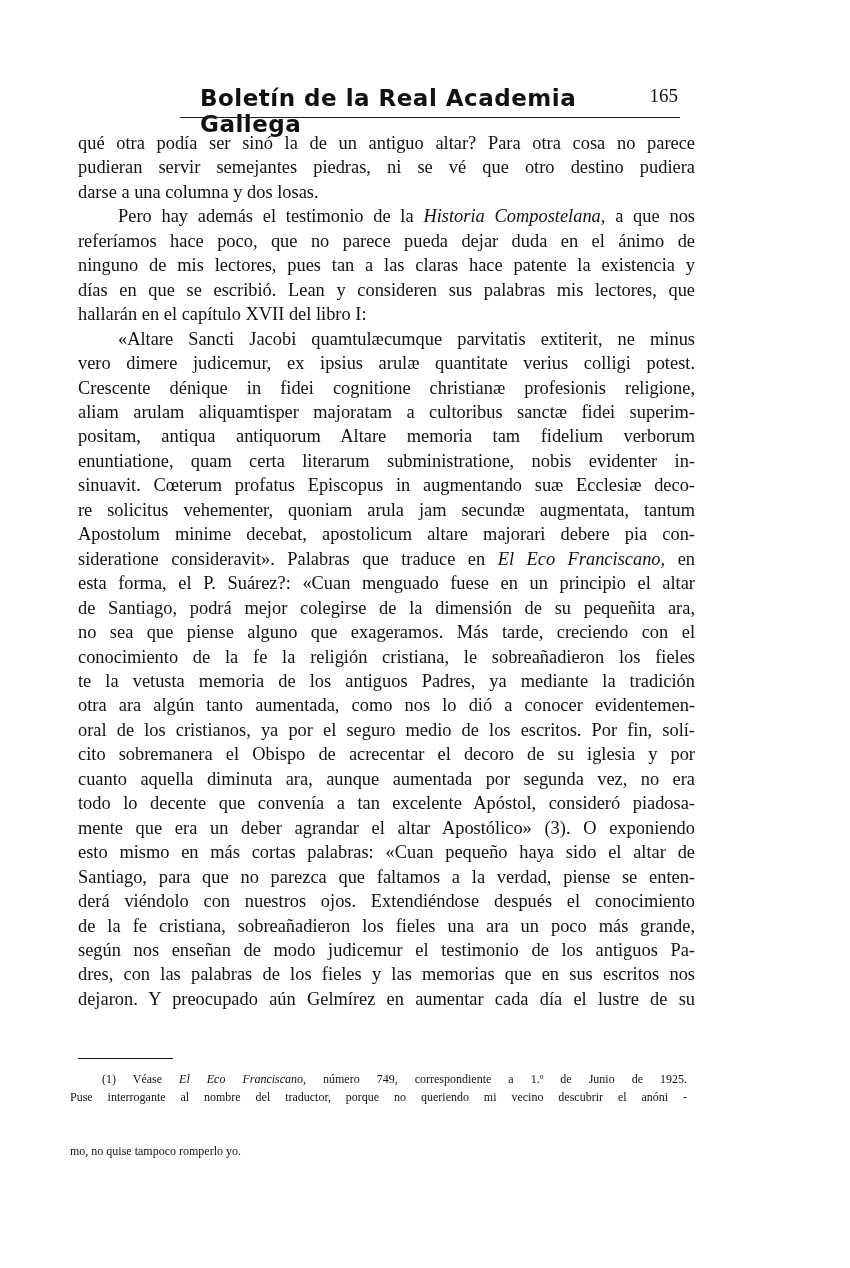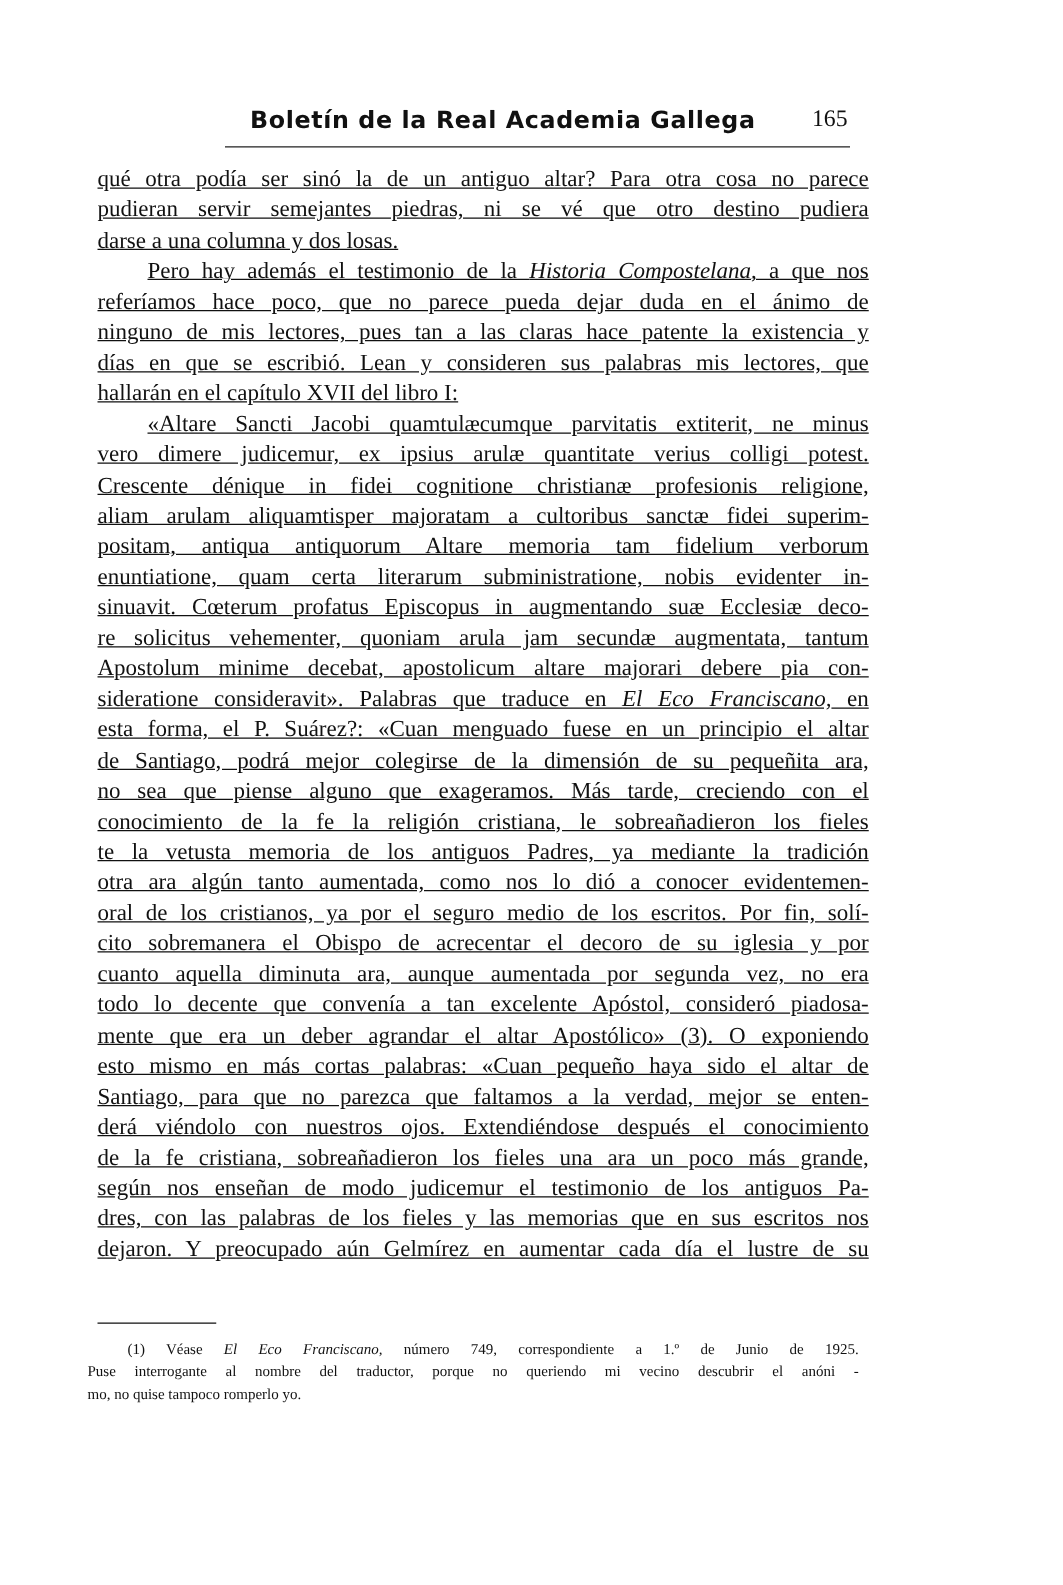--- a/index.html
+++ b/index.html
@@ -1,31 +1,31 @@
 <!DOCTYPE html>
 <html><head>
 <meta charset="utf-8">
 <style>
   html, body { margin: 0; padding: 0; background: #ffffff; }
   body { width: 850px; height: 1268px; position: relative; overflow: hidden;
          font-family: "Liberation Serif", "DejaVu Serif", serif; color: #111; }
   .header { position: absolute; left: 200px; top: 85px; width: 478px; height: 30px; }
   .running-title { position: absolute; left: 0; top: 0; font-family: "DejaVu Sans", sans-serif;
-         font-size: 19px; letter-spacing: 0.5px; font-weight: bold; color: #111; }
+         font-size: 23px; letter-spacing: 0.5px; font-weight: bold; color: #111; }
   .page-number { position: absolute; right: 0; top: 0; font-size: 19px; }
   .header-rule { position: absolute; left: 180px; top: 117px; width: 500px; height: 1px; background: #222; }
   .body-text { position: absolute; left: 78px; top: 131px; width: 617px;
-         font-size: 18.4px; line-height: 24.45px; text-decoration: underline; }
+         font-size: 18.4px; line-height: 24.45px; }
   .body-text .line { display: block; text-align: justify; text-align-last: justify; white-space: nowrap; }
   .body-text .line.last { text-align-last: left; }
   .indent { padding-left: 40px; }
   .footnote-rule { position: absolute; left: 78px; top: 1058px; width: 95px; height: 1px; background: #111; }
   .footnotes { position: absolute; left: 70px; top: 1070px; width: 617px; font-size: 12px; line-height: 18px; }
   .footnotes .line { display: block; text-align: justify; text-align-last: justify; white-space: nowrap; }
-  .footnotes .line.last { text-align-last: left; }
+  .footnotes .line.last { text-align-last: left; margin-top: 36px; }
   .fn-indent { padding-left: 32px; }
   i { font-style: italic; }
 </style>
 </head>
 <body>
 
 <div class="header">
   <span class="running-title">Boletín de la Real Academia Gallega</span>
   <span class="page-number">165</span>
 </div>
@@ -55,21 +55,21 @@
     <span class="line">no sea que piense alguno que exageramos. Más tarde, creciendo con el</span>
     <span class="line">conocimiento de la fe la religión cristiana, le sobreañadieron los fieles</span>
     <span class="line">te la vetusta memoria de los antiguos Padres, ya mediante la tradición</span>
     <span class="line">otra ara algún tanto aumentada, como nos lo dió a conocer evidentemen-</span>
     <span class="line">oral de los cristianos, ya por el seguro medio de los escritos. Por fin, solí-</span>
     <span class="line">cito sobremanera el Obispo de acrecentar el decoro de su iglesia y por</span>
     <span class="line">cuanto aquella diminuta ara, aunque aumentada por segunda vez, no era</span>
     <span class="line">todo lo decente que convenía a tan excelente Apóstol, consideró piadosa-</span>
     <span class="line">mente que era un deber agrandar el altar Apostólico» (3). O exponiendo</span>
     <span class="line">esto mismo en más cortas palabras: «Cuan pequeño haya sido el altar de</span>
-    <span class="line">Santiago, para que no parezca que faltamos a la verdad, mejor se enten-</span>
+    <span class="line">Santiago, para que no parezca que faltamos a la verdad, piense se enten-</span>
     <span class="line">derá viéndolo con nuestros ojos. Extendiéndose después el conocimiento</span>
     <span class="line">de la fe cristiana, sobreañadieron los fieles una ara un poco más grande,</span>
     <span class="line">según nos enseñan de modo judicemur el testimonio de los antiguos Pa-</span>
     <span class="line">dres, con las palabras de los fieles y las memorias que en sus escritos nos</span>
     <span class="line">dejaron. Y preocupado aún Gelmírez en aumentar cada día el lustre de su</span>
   </div>
 
 <div class="footnote-rule"></div>
 <div class="footnotes" id="footnotes">
     <span class="line fn-indent">(1)   Véase <i>El Eco Franciscano,</i> número 749, correspondiente a 1.º de Junio de 1925.</span>

